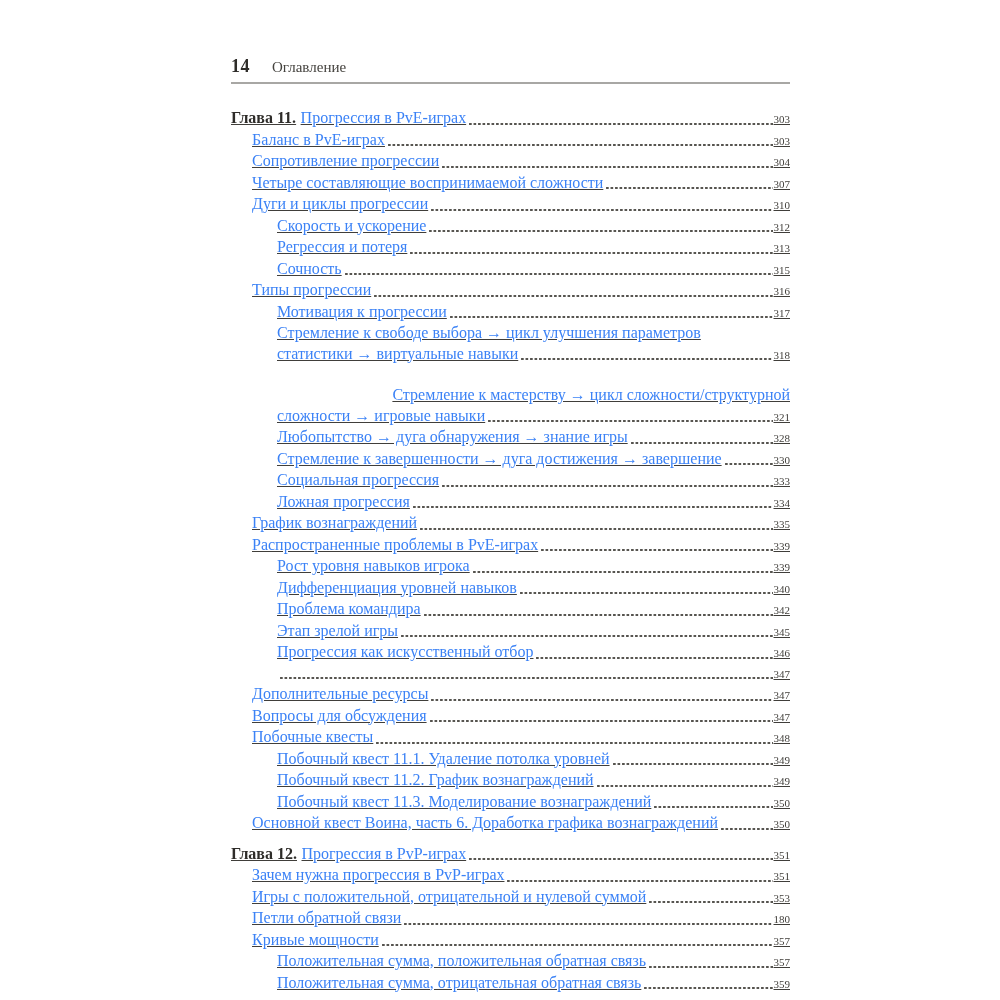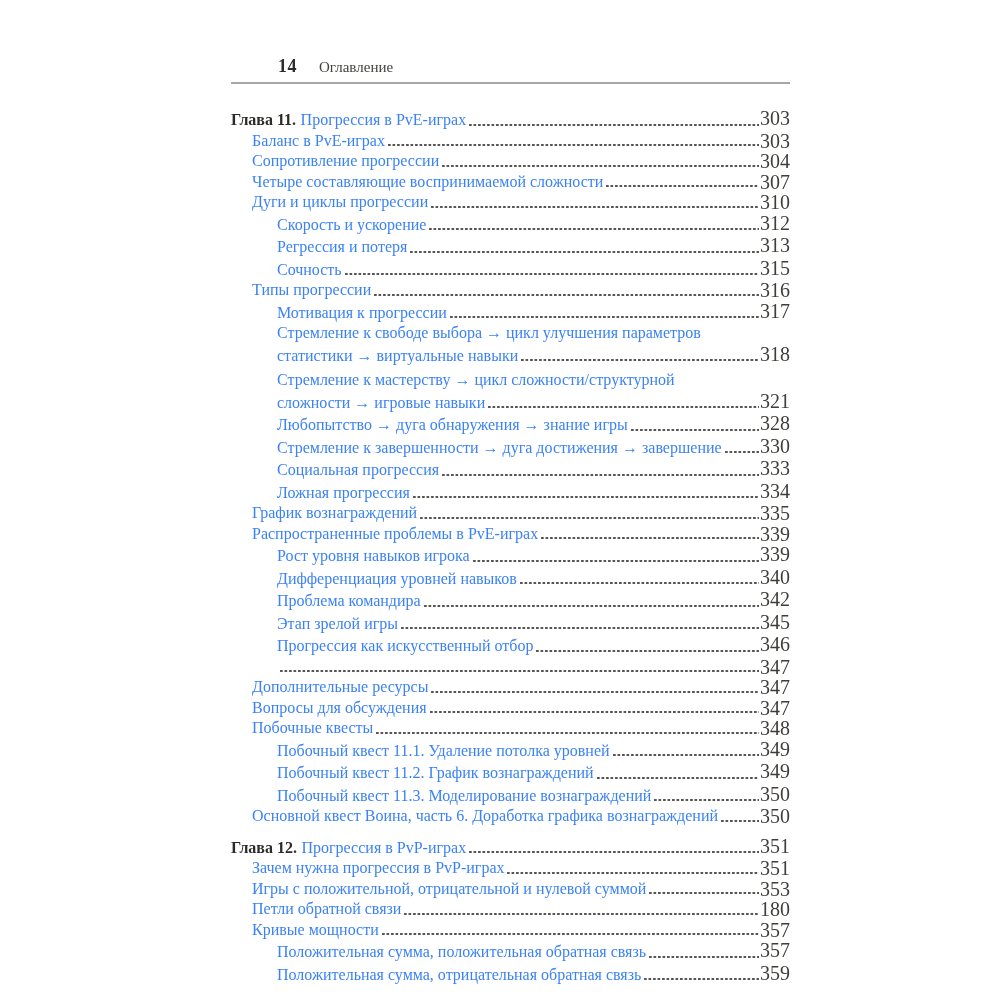--- a/index.html
+++ b/index.html
@@ -25,65 +25,65 @@
     top: 56px;
     width: 559px;
     border-bottom: 2px solid #a8a7a4;
     padding-bottom: 5px;
   }
   .head-num {
     font-weight: bold;
     font-size: 18px;
     color: #2e2c29;
     letter-spacing: 0.5px;
-    margin-left: 47px;
   }
   .head-title {
     font-size: 15px;
     color: #44423e;
     margin-left: 22px;
   }
   
   .toc {
     position: absolute;
     left: 231px;
     top: 99px;
     width: 559px;
     font-size: 16px;
   }
   .toc-line {
     display: flex;
     align-items: baseline;
     line-height: 20.5px;
     white-space: nowrap;
-  }
-  .toc-line.lvl1 { padding-left: 21px; align-items: center; }
+    text-decoration: underline;
+  }
+  .toc-line.lvl1 { padding-left: 21px; }
   .toc-line.lvl2 { padding-left: 46px; }
   .toc-line.gap-chapter { margin-top: 9px; }
-  .toc-line.gap-small   { margin-top: 4px; }
+  .toc-line.gap-small   { margin-top: 20px; justify-content: flex-end; }
   .prefix {
     font-weight: bold;
     color: #2e2c29;
   }
   .prefix + .txt { margin-left: 4.5px; }
   .txt { color: #3b82f6; }
   .leader {
     flex: 1 1 8px;
     min-width: 8px;
     height: 4px;
     align-self: flex-end;
     margin: 0 1px 4px 3px;
     background-image: radial-gradient(circle at 1.4px 2px, #55534e 1.05px, rgba(0,0,0,0) 1.4px);
     background-size: 4.5px 4px;
     background-repeat: repeat-x;
     background-position: 0 100%;
   }
   .page-num {
     color: #403e3a;
-    font-size: 20px;
+    font-size: 11px;
   }
 </style>
 </head>
 <body>
 
 <div class="page">
 
   <div class="running-head">
     <span class="head-num">14</span><span class="head-title">Оглавление</span>
   </div>

